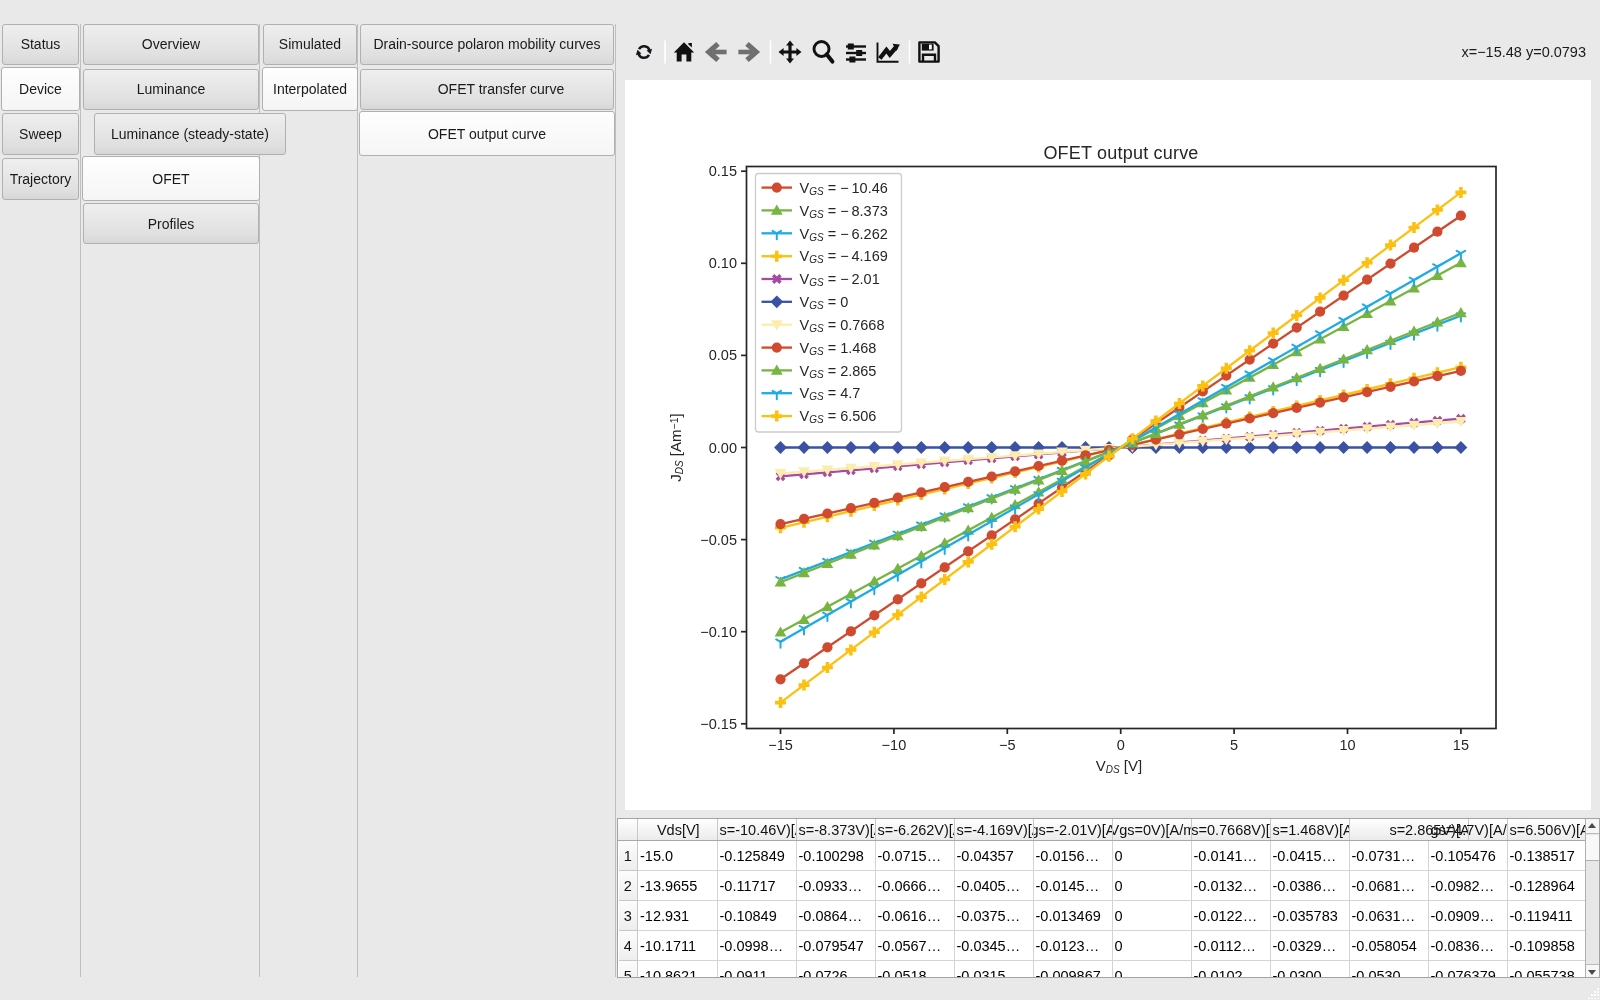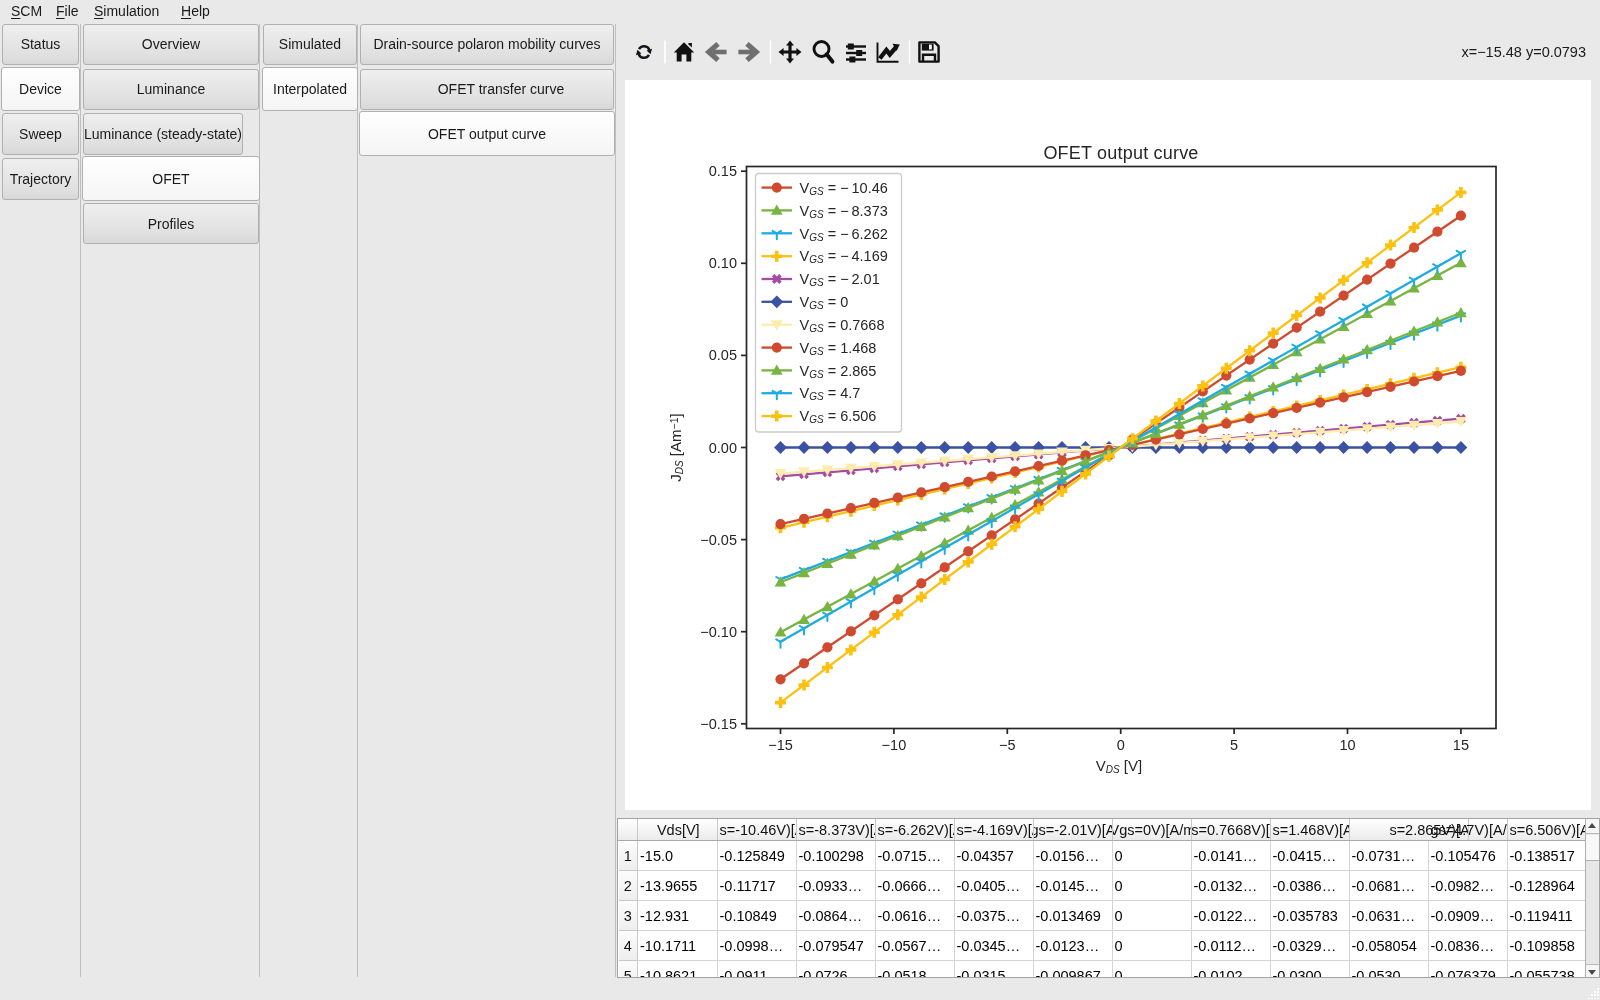--- a/index.html
+++ b/index.html
@@ -28,26 +28,20 @@
 #sbar { position:absolute; right:0; top:0; width:14px; height:158px; background:#e7e7e7; border-left:1px solid #b0b0b0; }
 .sbtn { position:absolute; left:0; width:13px; background:#f6f6f6; border-bottom:1px solid #bbb; }
 .sbtn:last-child { border-top:1px solid #bbb; border-bottom:none; }
 #sthumb { position:absolute; left:0; top:15.5px; width:13px; height:26px; background:#f8f8f8; border-bottom:1px solid #b0b0b0; }
 .arr { position:absolute; left:2.6px; width:0; height:0; border-left:4px solid transparent; border-right:4px solid transparent; }
 .arr.up { top:4px; border-bottom:5px solid #4a4a4a; }
 .arr.dn { top:5px; border-top:5px solid #4a4a4a; }
 </style></head>
 <body>
 <div id="root">
-<div id="menu">
-<span style="left:11px"><u>S</u>CM</span>
-<span style="left:56px"><u>F</u>ile</span>
-<span style="left:94px"><u>S</u>imulation</span>
-<span style="left:181px"><u>H</u>elp</span>
-</div>
 <div style="position:absolute;left:79.5px;top:24px;width:1px;height:953px;background:#bfbfbf"></div>
     <div style="position:absolute;left:258.5px;top:24px;width:1px;height:953px;background:#bfbfbf"></div>
     <div style="position:absolute;left:356.5px;top:24px;width:1px;height:953px;background:#bfbfbf"></div>
     <div style="position:absolute;left:615px;top:24px;width:1px;height:953px;background:#bfbfbf"></div>
 <div class="tab" style="left:2px;top:23.8px;width:77px;height:41.4px;">
       <span>Status</span>
     </div>
     <div class="tab sel" style="left:1px;top:66.6px;width:79px;height:44.8px;">
       <span>Device</span>
     </div>
@@ -56,21 +50,21 @@
     </div>
     <div class="tab" style="left:2px;top:158.2px;width:77px;height:41.4px;">
       <span>Trajectory</span>
     </div>
     <div class="tab" style="left:83px;top:23.8px;width:176px;height:41.4px;">
       <span>Overview</span>
     </div>
     <div class="tab" style="left:83px;top:68.6px;width:176px;height:41.4px;">
       <span>Luminance</span>
     </div>
-    <div class="tab" style="left:83px;top:113.4px;width:160px;height:41.4px;">
+    <div class="tab" style="left:94px;top:113.4px;width:192px;height:41.4px;">
       <span>Luminance (steady-state)</span>
     </div>
     <div class="tab sel" style="left:82px;top:156.2px;width:178px;height:44.8px;">
       <span>OFET</span>
     </div>
     <div class="tab" style="left:83px;top:203.0px;width:176px;height:41.4px;">
       <span>Profiles</span>
     </div>
     <div class="tab" style="left:263px;top:23.8px;width:94px;height:41.4px;">
       <span>Simulated</span>

